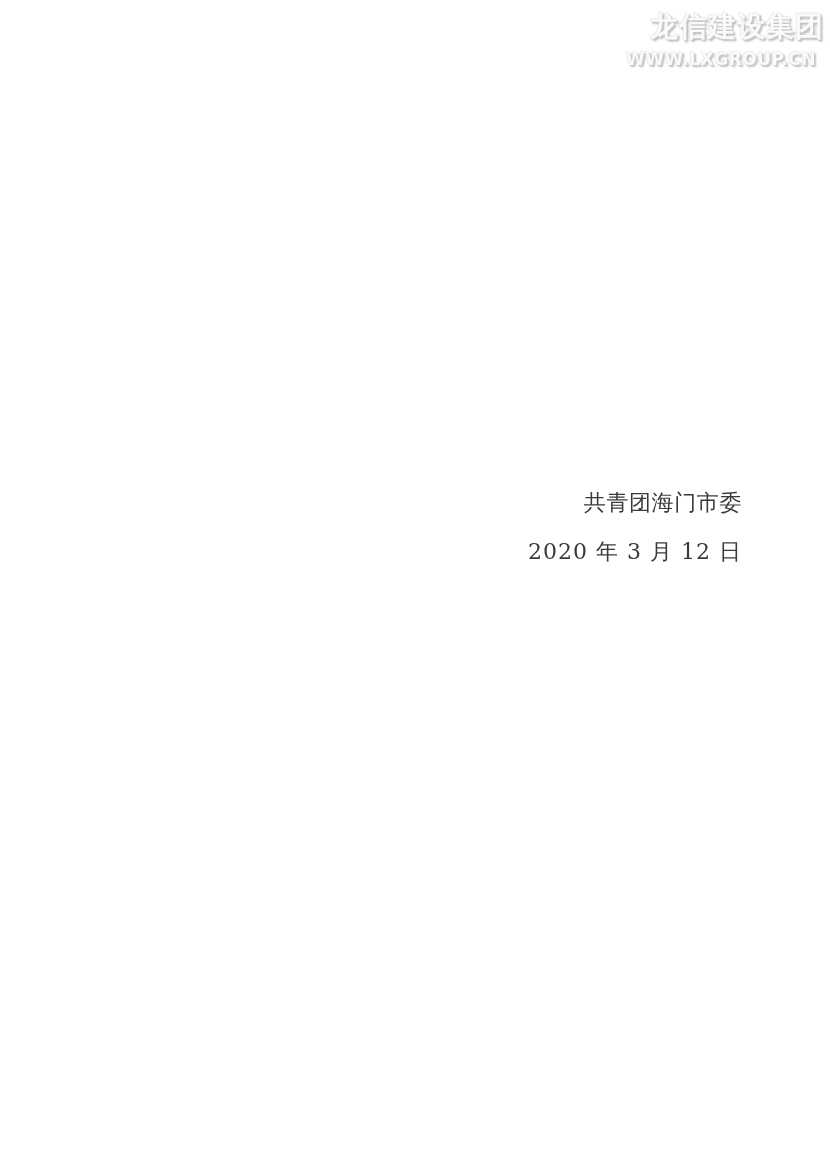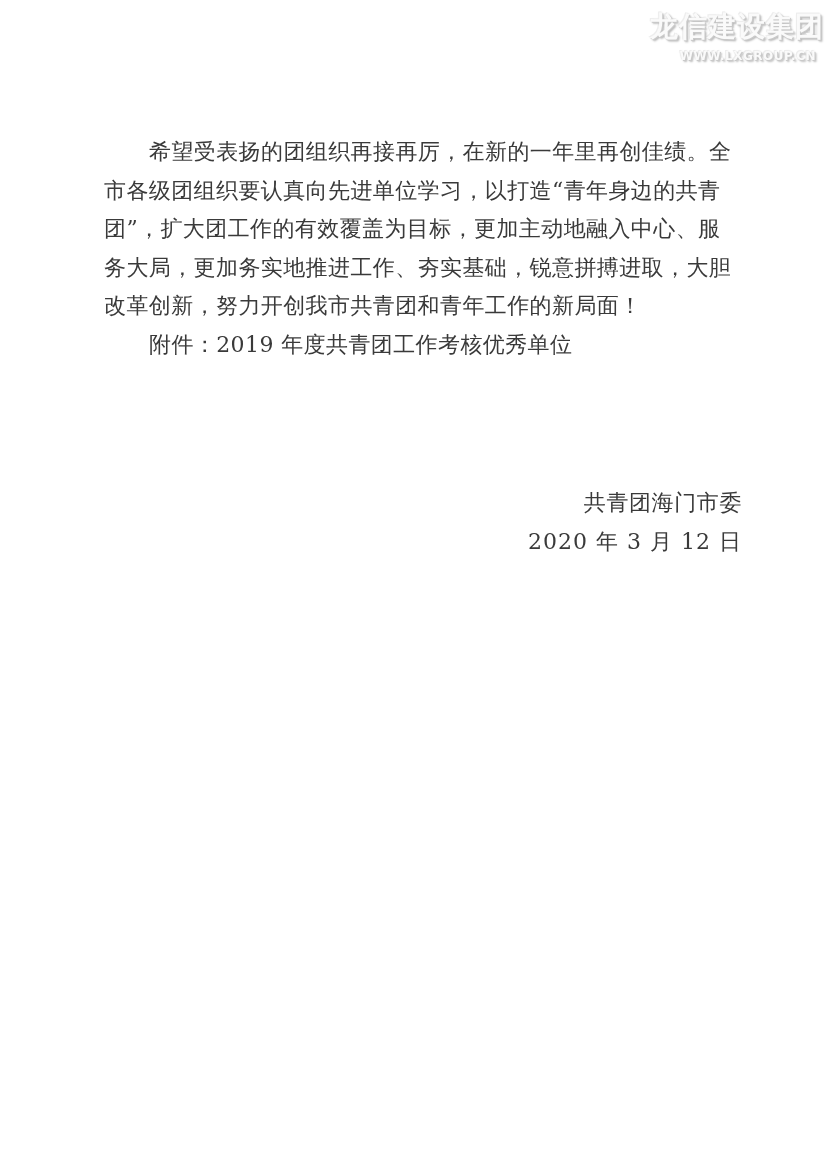--- a/index.html
+++ b/index.html
@@ -32,21 +32,21 @@
     color: #fafafa;
     text-shadow:
       1px 1px 0 #c9c9c9,
       2px 2px 2px #b8b8b8,
       -1px -1px 0 #ededed,
       0 0 2px #d8d8d8;
   }
   .wm-url {
     margin-top: 3px;
     margin-right: 8px;
-    font-size: 12px;
+    font-size: 17px;
     letter-spacing: 0.5px;
     color: #fafafa;
     text-shadow:
       1px 1px 0 #c9c9c9,
       2px 2px 2px #bcbcbc,
       -1px -1px 0 #ededed,
       0 0 2px #d8d8d8;
   }
   
   .content {
@@ -70,39 +70,32 @@
     position: absolute;
     top: 484px;
     right: 88px;
     text-align: right;
     font-size: 22px;
     line-height: 38.5px;
     letter-spacing: 0.6px;
   }
   .sig-date {
     letter-spacing: 1px;
+    margin-top: 10px;
   }
 </style>
 </head>
 <body>
 
 <div class="page">
 
   <div class="watermark">
     <div class="wm-title">龙信建设集团</div>
     <div class="wm-url">WWW.LXGROUP.CN</div>
   </div>
 
-  <div class="content">
-    <div class="line indent">希望受表扬的团组织再接再厉，在新的一年里再创佳绩。全</div>
-    <div class="line">市各级团组织要认真向先进单位学习，以打造“青年身边的共青</div>
-    <div class="line">团”，扩大团工作的有效覆盖为目标，更加主动地融入中心、服</div>
-    <div class="line">务大局，更加务实地推进工作、夯实基础，锐意拼搏进取，大胆</div>
-    <div class="line">改革创新，努力开创我市共青团和青年工作的新局面！</div>
-    <div class="line indent">附件：2019 年度共青团工作考核优秀单位</div>
-  </div>
 
   <div class="signature-block">
     <div class="sig-name">共青团海门市委</div>
     <div class="sig-date">2020 年 3 月 12 日</div>
   </div>
 
 </div>
 
 </body></html>

